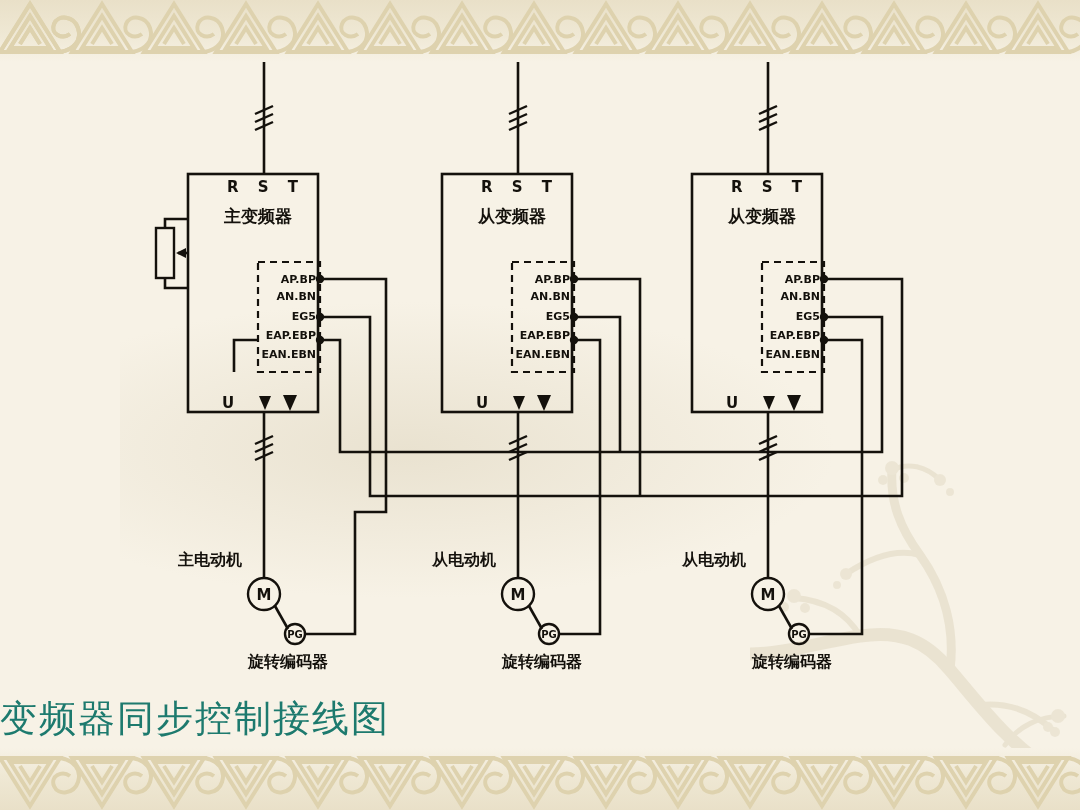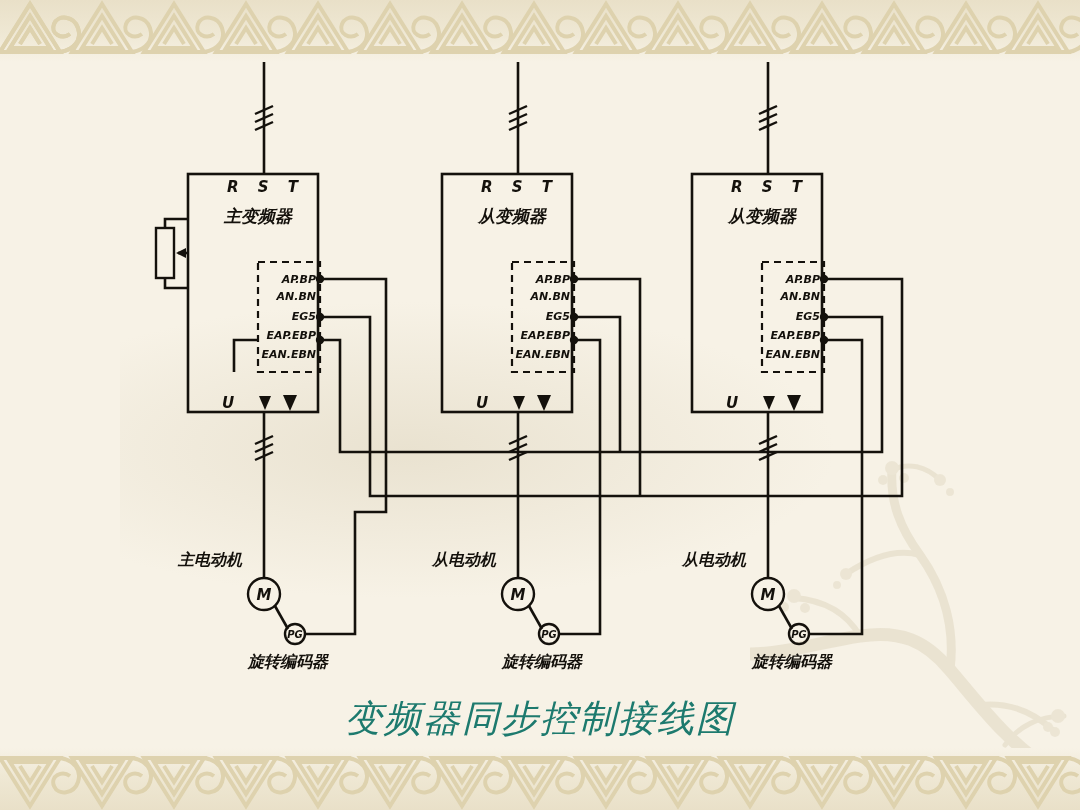--- a/index.html
+++ b/index.html
@@ -7,21 +7,20 @@
     width:1080px;height:810px;
     background:#f5f0e3;
     font-family:"Liberation Sans", sans-serif;
     overflow:hidden;
     position:relative;
   }
   #slide{
     position:absolute;left:0;top:0;width:1080px;height:810px;
     background:#f7f2e6;
     overflow:hidden;
-    font-style:italic;
   }
   
   .border-band{
     position:absolute;left:0;width:1080px;height:62px;
     overflow:hidden;
   }
   .border-top{top:0;}
   .border-bottom{bottom:0;}
   .band-bg{
     position:absolute;inset:0;
@@ -38,21 +37,20 @@
   }
   .wm-cloud{
     position:absolute;left:120px;top:300px;width:720px;height:300px;
     background:radial-gradient(ellipse at 40% 50%, rgba(222,213,190,.55) 0%, rgba(247,242,230,0) 70%);
     pointer-events:none;
   }
   
   #diagram{position:absolute;left:0;top:0;}
   .title{
     position:absolute;left:0;top:694px;width:1080px;
-    text-align:center;
     font-family:"DejaVu Sans", sans-serif;
     font-size:37px;letter-spacing:2px;
     color:#1d7a6e;
     white-space:pre;
   }
 </style>
 </head>
 <body>
 
 <div id="slide">

